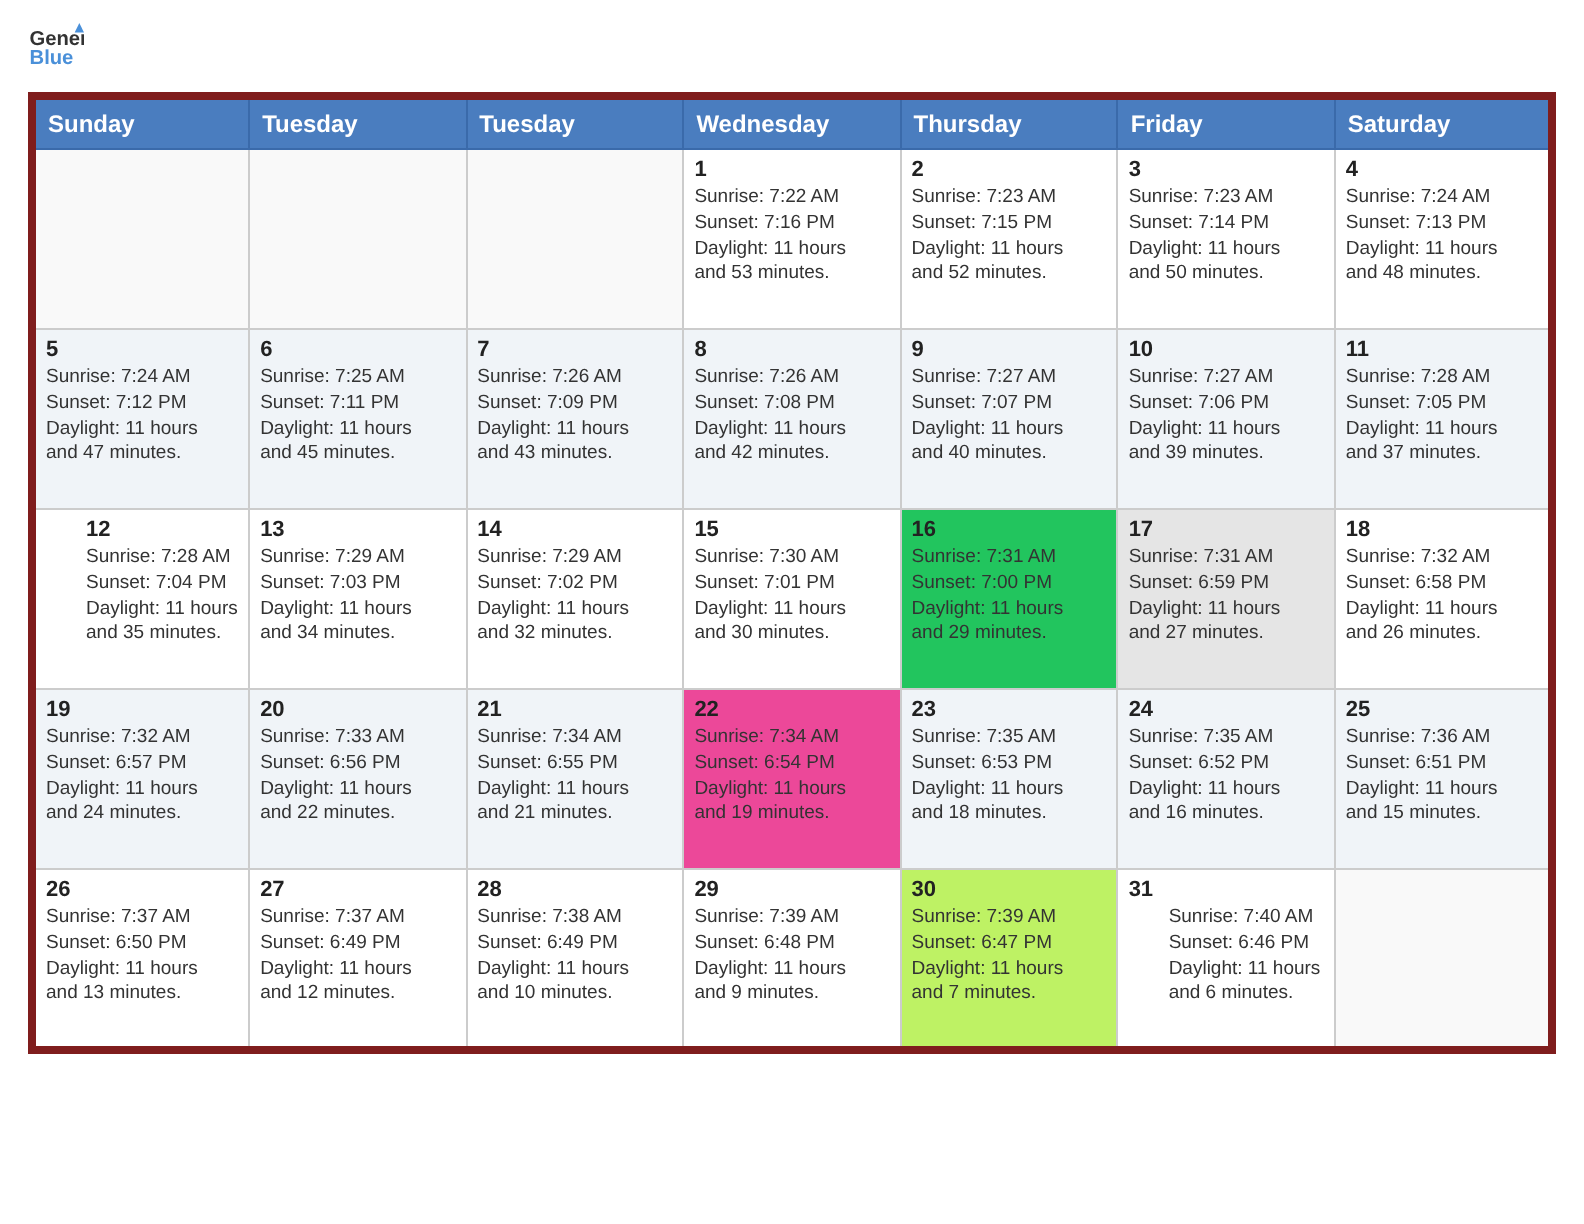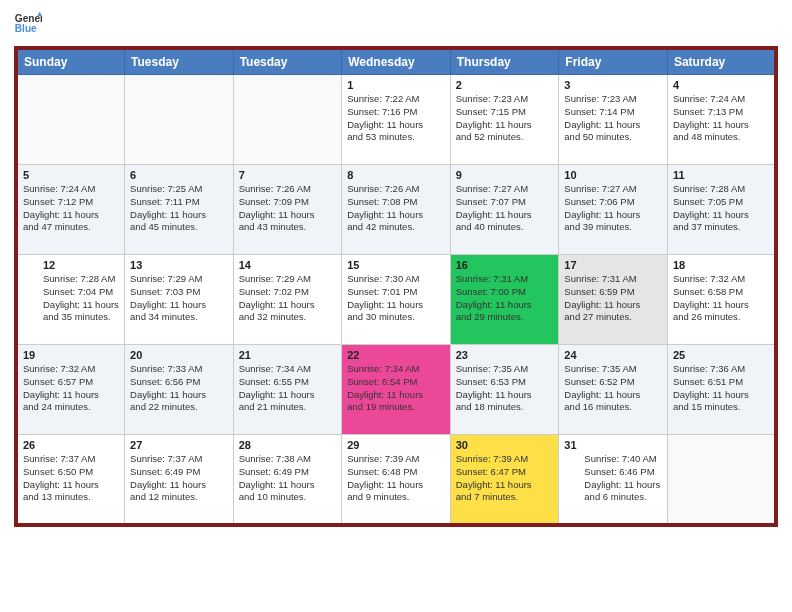--- a/index.html
+++ b/index.html
@@ -330,21 +330,21 @@
 Daylight: 11 hours
 and 10 minutes.</div>
           </td>
           <td style="background: rgb(255, 255, 255);">
             <span class="day-num">29</span>
             <div class="day-info" style="white-space: pre-line;">Sunrise: 7:39 AM
 Sunset: 6:48 PM
 Daylight: 11 hours
 and 9 minutes.</div>
           </td>
-          <td style="background: #fde047; margin-top: 48px;">
+          <td style="background: #bef264; margin-top: 48px;">
             <span class="day-num">30</span>
             <div class="day-info" style="white-space: pre-line;">Sunrise: 7:39 AM
 Sunset: 6:47 PM
 Daylight: 11 hours
 and 7 minutes.</div>
           </td>
           <td style="background: rgb(255, 255, 255);">
             <span class="day-num">31</span>
             <div class="day-info" style="white-space: pre-line; margin-left: 20px;">Sunrise: 7:40 AM
 Sunset: 6:46 PM

